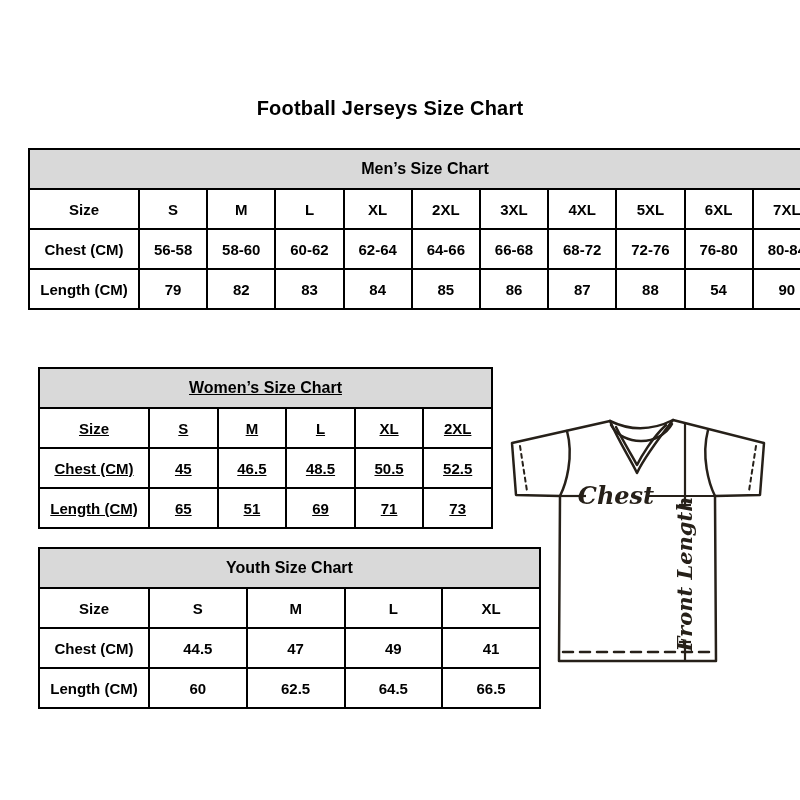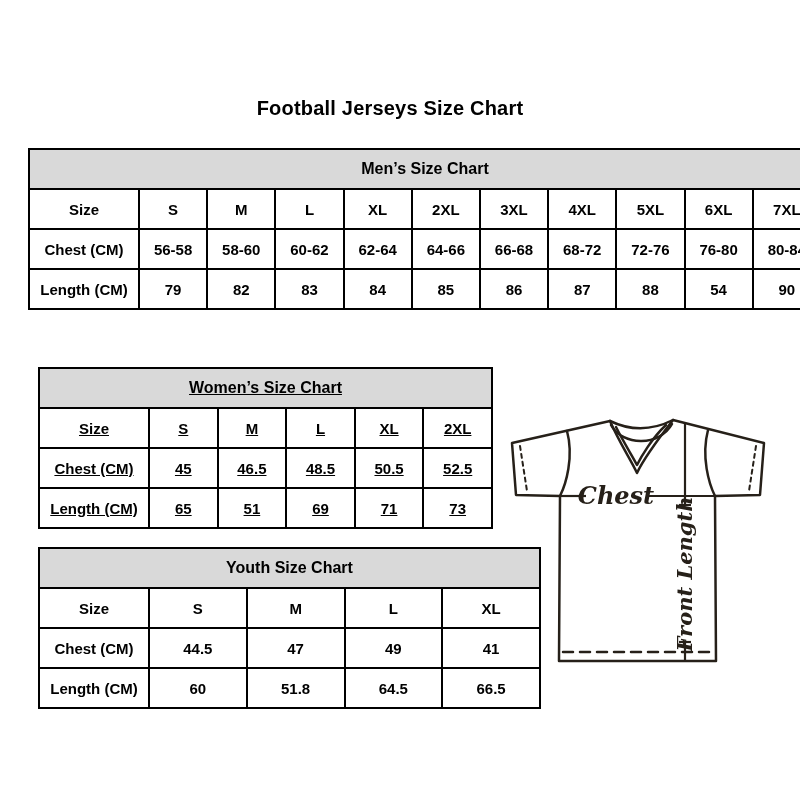--- a/index.html
+++ b/index.html
@@ -192,21 +192,21 @@
         <tr>
           <th>Chest (CM)</th>
           <td>44.5</td>
           <td>47</td>
           <td>49</td>
           <td>41</td>
         </tr>
         <tr>
           <th>Length (CM)</th>
           <td>60</td>
-          <td>51.8</td>
+          <td>62.5</td>
           <td>64.5</td>
           <td>66.5</td>
         </tr>
       </tbody>
     </table>
 
   <div class="jersey-diagram">
     <svg viewBox="0 0 272 292" width="272" height="292">
       <g fill="none" stroke="#262019" stroke-width="2.5" stroke-linejoin="round" stroke-linecap="round">
 

